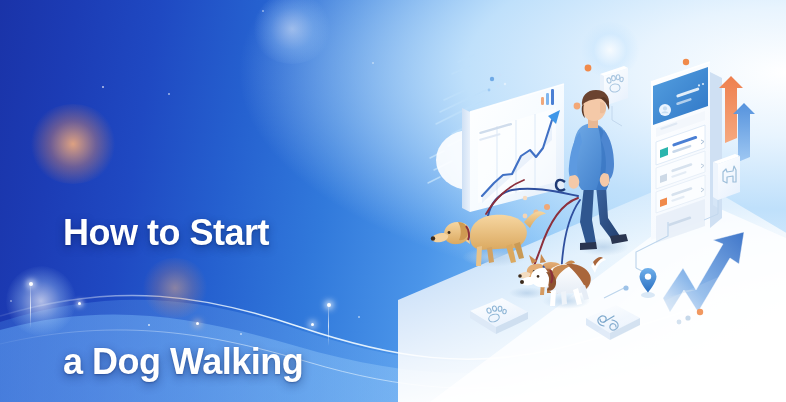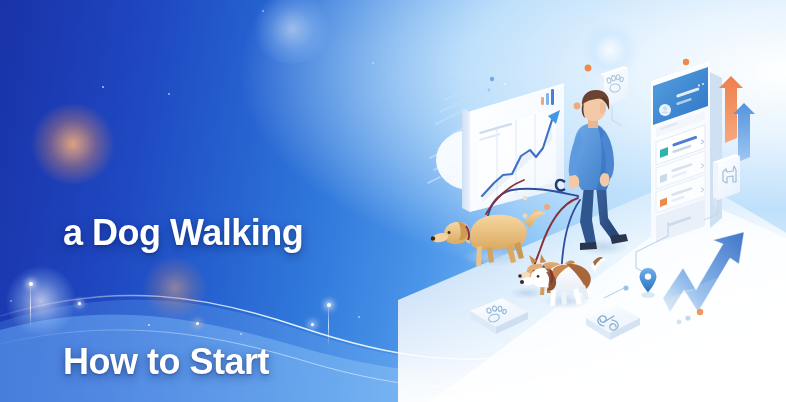--- a/index.html
+++ b/index.html
@@ -92,22 +92,22 @@
     <div class="dot" style="left:196px;top:322px;width:3px;height:3px;box-shadow:0 0 6px 2px rgba(255,210,180,.7);"></div>
     <div class="dot" style="left:240px;top:333px;width:2px;height:2px;opacity:.6;"></div>
     <div class="dot" style="left:311px;top:323px;width:3px;height:3px;box-shadow:0 0 6px 2px rgba(255,255,255,.8);"></div>
     <div class="dot" style="left:358px;top:316px;width:2px;height:2px;opacity:.55;"></div>
     <div class="dot" style="left:262px;top:10px;width:2px;height:2px;opacity:.5;"></div>
     <div class="dot" style="left:372px;top:62px;width:2px;height:2px;opacity:.45;"></div>
     <div class="dot" style="left:10px;top:300px;width:2px;height:2px;opacity:.45;"></div>
   </div>
 
   <div id="headline">
+    <span class="ln">How to Start</span>
     <span class="ln">a Dog Walking</span>
-    <span class="ln">How to Start</span>
     
   </div>
 
   <svg class="lay np" width="786" height="402" viewBox="0 0 786 402">
     <defs>
       <linearGradient id="floorG" x1="0" y1="0" x2=".3" y2="1">
         <stop offset="0" stop-color="#ffffff" stop-opacity="0"></stop>
         <stop offset=".42" stop-color="#ffffff" stop-opacity=".72"></stop>
         <stop offset="1" stop-color="#ffffff" stop-opacity="1"></stop>
       </linearGradient>

